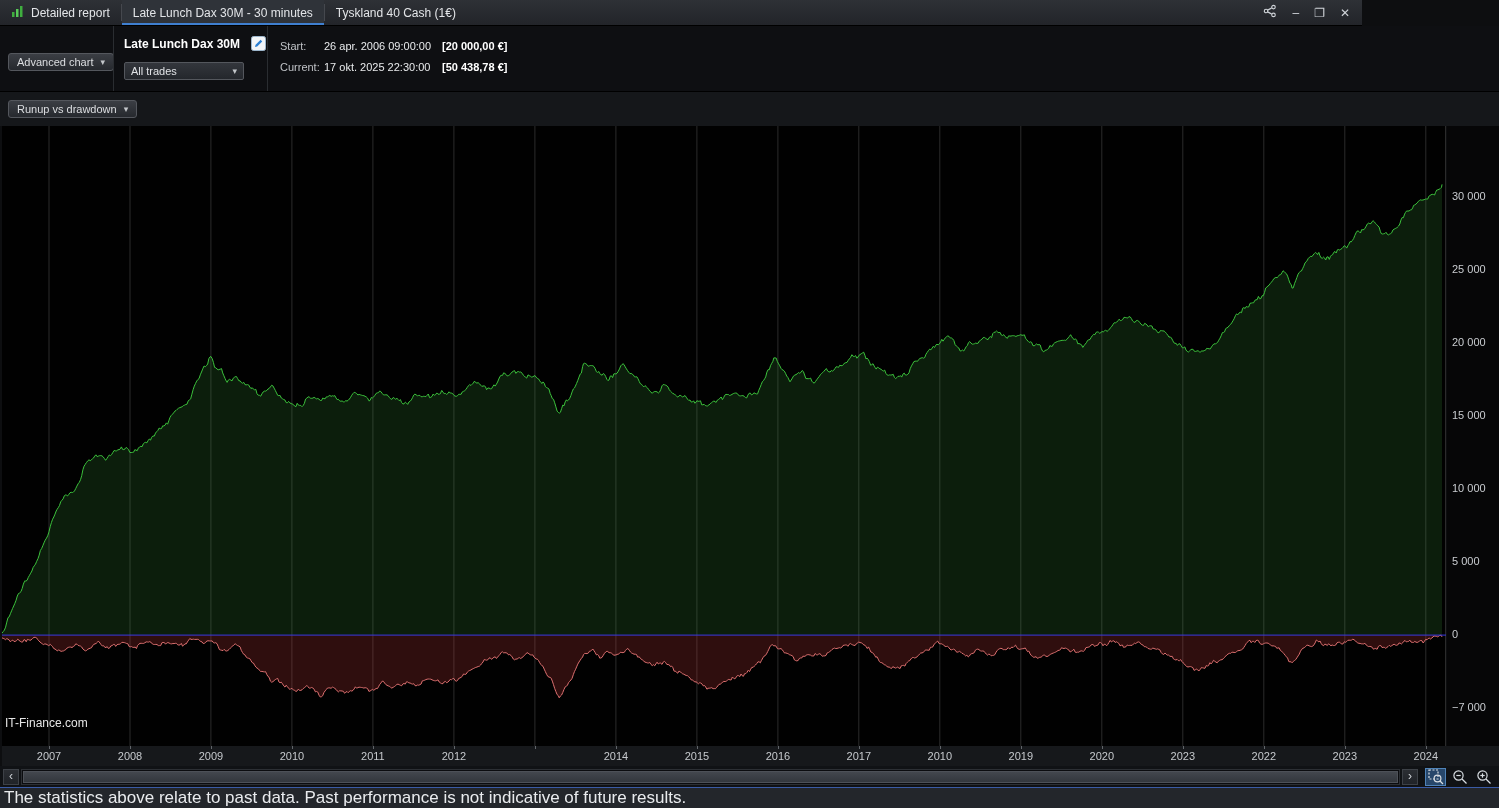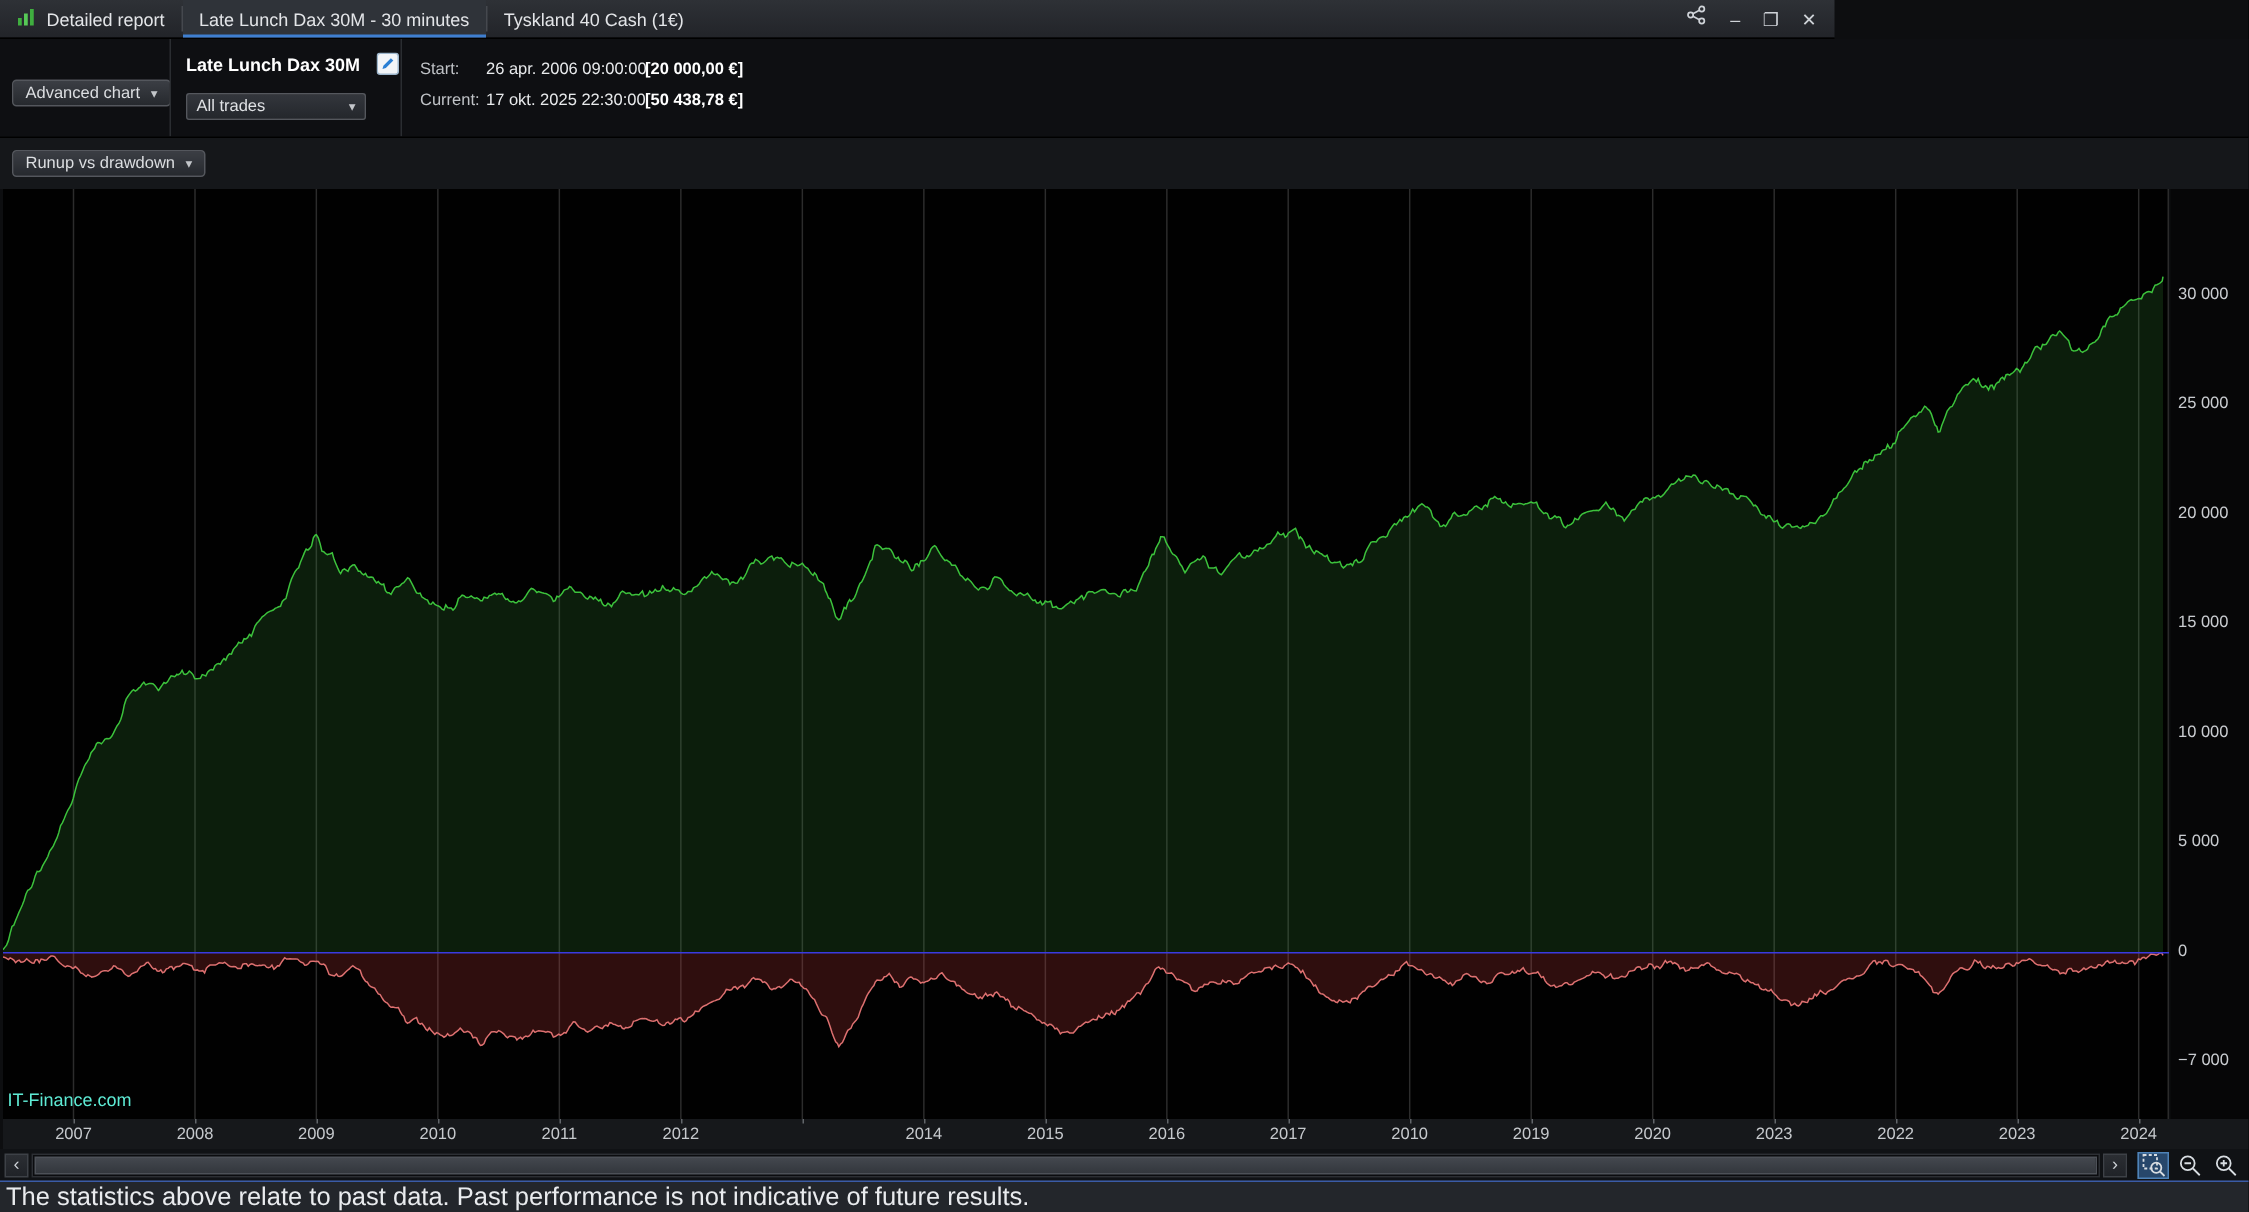--- a/index.html
+++ b/index.html
@@ -1,21 +1,21 @@
 <!DOCTYPE html>
 <html><head>
 <meta charset="utf-8">
 <style>
   *{margin:0;padding:0;box-sizing:border-box;}
   html,body{width:1499px;height:808px;}
   body{font-family:"Liberation Sans","DejaVu Sans",sans-serif;background:#000;color:#ddd;overflow:hidden;}
   .app{position:relative;width:1499px;height:808px;background:#0d0e10;}
 
   
-  .titlebar{position:absolute;left:0;top:0;width:1223px;height:26px;background:linear-gradient(#2e3136,#222429);border-bottom:1px solid #000;display:flex;align-items:stretch;}
+  .titlebar{position:absolute;left:0;top:0;width:1362px;height:26px;background:linear-gradient(#2e3136,#222429);border-bottom:1px solid #000;display:flex;align-items:stretch;}
   .tab{display:flex;align-items:center;gap:6px;padding:0 11px;font-size:12px;color:#e3e5e8;cursor:default;white-space:nowrap;}
   .tab.active{background:#2f3339;box-shadow:inset 0 -2px 0 #3f7fd0;}
   .tabsep{width:1px;background:#45484e;margin:4px 0;}
   .win-controls{margin-left:auto;display:flex;align-items:center;gap:15px;padding-right:12px;color:#cfd3d8;}
   .win-glyph{font-size:12px;line-height:1;cursor:default;}
 
   
   .header{position:absolute;left:0;top:26px;width:1499px;height:65px;background:#0e0f12;}
   .vdiv{position:absolute;top:0;bottom:0;width:1px;background:#2a2d31;}
   .btn-dd{display:inline-flex;align-items:center;gap:7px;height:18px;padding:0 8px;background:linear-gradient(#3b3e44,#26292e);border:1px solid #54575d;border-radius:3px;color:#dcdee1;font-size:11px;cursor:pointer;white-space:nowrap;}
@@ -23,30 +23,30 @@
   .adv{position:absolute;left:8px;top:27px;text-align:center;}
   .strategy{position:absolute;left:124px;top:8px;}
   .strategy-name{font-size:12px;font-weight:bold;color:#ffffff;}
   .edit-icon{margin-left:7px;vertical-align:-3px;cursor:pointer;display:inline-block;}
   .select{margin-top:7px;display:flex;align-items:center;justify-content:space-between;width:120px;height:18px;padding:0 6px;background:linear-gradient(#33363c,#24272c);border:1px solid #54575d;border-radius:2px;color:#e0e2e5;font-size:11px;cursor:pointer;}
   .select .caret{font-size:9px;color:#c3c6ca;}
   .startcur{position:absolute;left:280px;top:14px;font-size:11px;}
   .sc-row{display:flex;align-items:baseline;margin-bottom:9px;}
   .sc-lbl{width:44px;color:#bfc2c6;}
   .sc-dt{width:98px;color:#e8eaec;white-space:nowrap;}
-  .sc-val{font-weight:bold;color:#ffffff;margin-left:8px;white-space:nowrap;}
+  .sc-val{font-weight:bold;color:#ffffff;margin-left:20px;white-space:nowrap;}
 
   
   .viewbar{position:absolute;left:0;top:91px;width:1499px;height:35px;background:#15171a;border-top:1px solid #000;}
   .view-dd{position:absolute;left:8px;top:8px;}
 
   
   .plot{position:absolute;left:2px;top:126px;width:1444px;height:620px;background:#010101;border-right:1px solid #2b2b2b;}
   .plot svg{display:block;}
-  .watermark{position:absolute;left:3px;bottom:6px;font-size:12px;color:#5eead4;text-align:center;}
+  .watermark{position:absolute;left:3px;bottom:16px;font-size:12px;color:#e5e5e5;text-align:center;}
   .y-axis{position:absolute;left:1447px;top:126px;width:52px;height:620px;background:#060607;font-size:11px;color:#c9ccd0;}
   .y-axis span{position:absolute;left:5px;white-space:nowrap;}
   .x-axis{position:absolute;left:2px;top:746px;width:1497px;height:20px;background:#16181b;font-size:11px;color:#c6c9cd;}
   .x-axis .xt{position:absolute;top:4px;transform:translateX(-50%);}
   .x-axis .tick{position:absolute;top:0;width:1px;height:3px;background:#62666b;}
 
   
   .scroll-row{position:absolute;left:0;top:766px;width:1499px;height:21px;background:#101215;display:flex;align-items:center;padding:0 3px;gap:2px;}
   .sb-btn{width:16px;height:16px;background:linear-gradient(#2b2e33,#202328);border:1px solid #3d4147;color:#cfd3d8;font-size:12px;line-height:13px;text-align:center;cursor:pointer;}
   .sb-track{flex:1;height:16px;position:relative;background:#0b0c0f;border:1px solid #2c2f34;}

